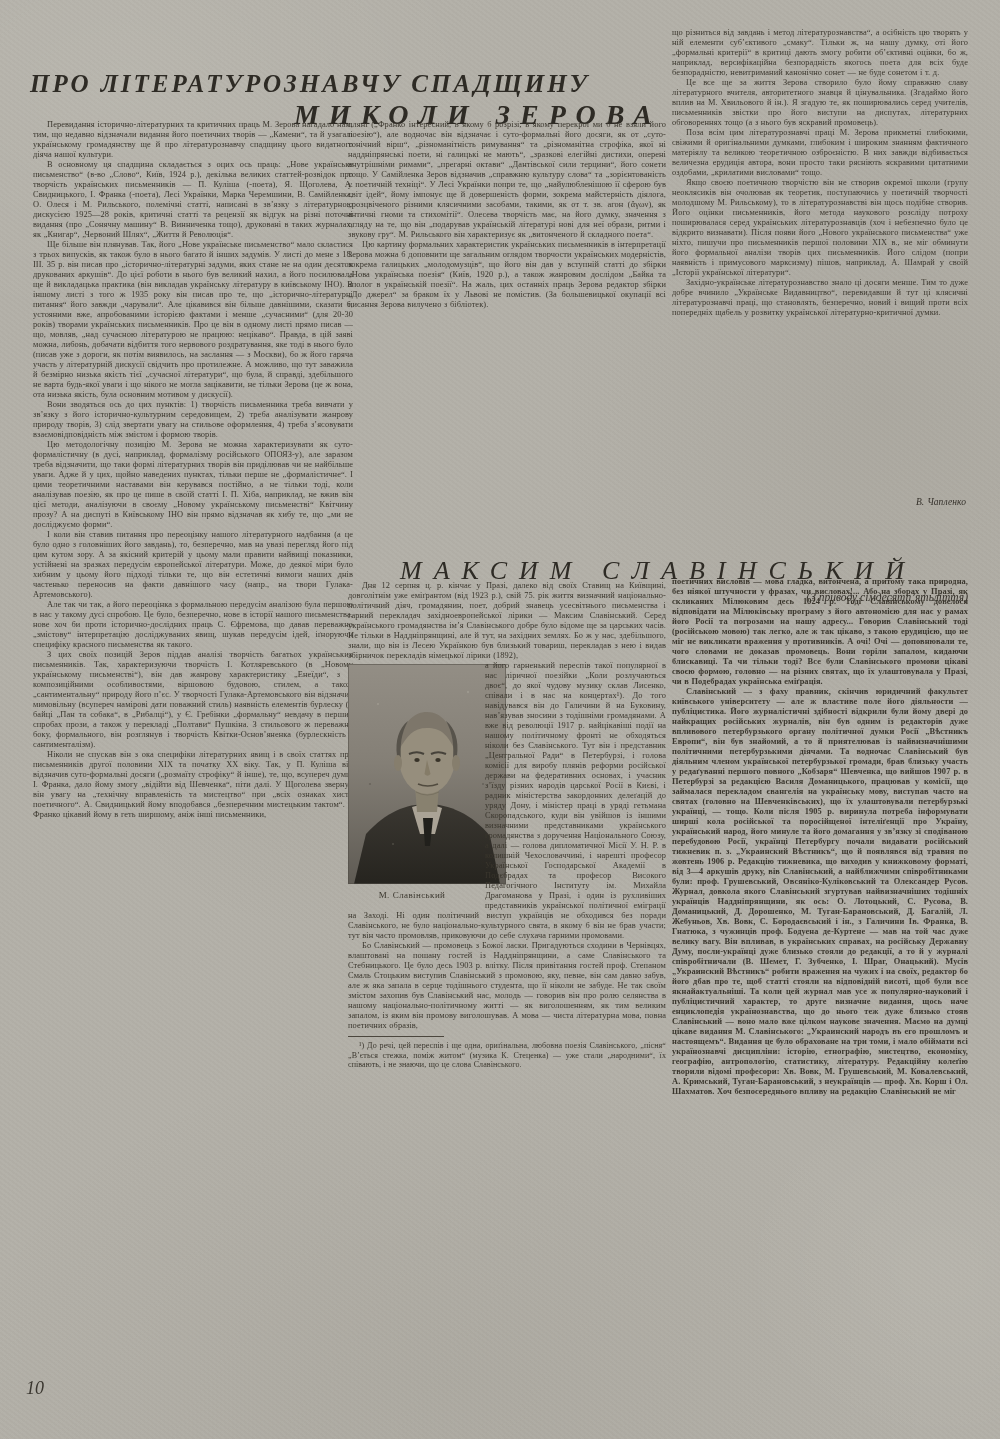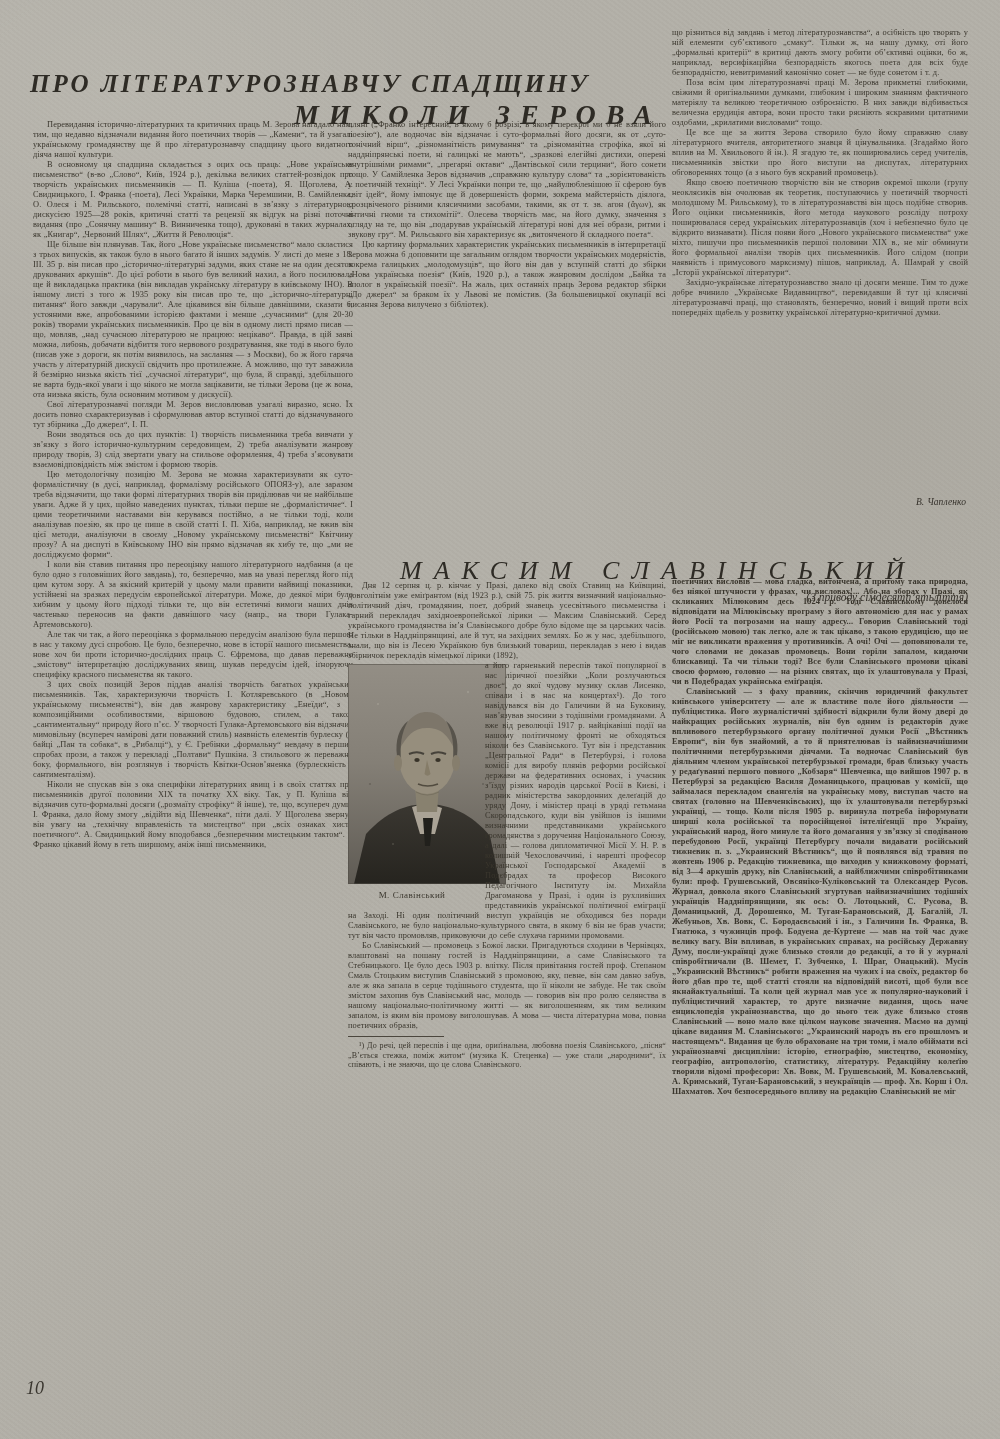--- a/index.html
+++ b/index.html
@@ -48,38 +48,37 @@
 
   <div class="abs" style="left:30px; top:30px; width:632px;">
     <div class="title-line1">ПРО ЛІТЕРАТУРОЗНАВЧУ СПАДЩИНУ</div>
     <div class="title-line2">МИКОЛИ ЗЕРОВА</div>
   </div>
 
   <div id="c1" class="col" style="left:33px; top:120px; width:320px;">
       <p>Перевидання історично-літературних та критичних праць М. Зерова нагадало нам, тим, що недавно відзначали видання його поетичних творів — „Камени“, та й узагалі українському громадянству ще й про літературознавчу спадщину цього видатного діяча нашої культури.</p>
       <p>В основному ця спадщина складається з оцих ось праць: „Нове українське письменство“ (в-во „Слово“, Київ, 1924 р.), декілька великих статтей-розвідок про творчість українських письменників — П. Куліша (-поета), Я. Щоголева, А. Свидницького, І. Франка (-поета), Лесі Українки, Марка Черемшини, В. Самійленка, О. Олеся і М. Рильського, полемічні статті, написані в зв’язку з літературною дискусією 1925—28 років, критичні статті та рецензії як відгук на різні поточні видання (про „Сонячну машину“ В. Винниченка тощо), друковані в таких журналах, як „Книгар“, „Червоний Шлях“, „Життя й Революція“.</p>
       <p>Ще більше він плянував. Так, його „Нове українське письменство“ мало скластися з трьох випусків, як також було в нього багато й інших задумів. У листі до мене з 18. III. 35 р. він писав про „історично-літературні задуми, яких стане не на один десяток друкованих аркушів“. До цієї роботи в нього був великий нахил, а його посилювала ще й викладацька практика (він викладав українську літературу в київському ІНО). В іншому листі з того ж 1935 року він писав про те, що „історично-літературні питання“ його завжди „чарували“. Але цікавився він більше давнішими, сказати б, устояними вже, апробованими історією фактами і менше „сучасними“ (для 20-30 років) творами українських письменників. Про це він в одному листі прямо писав — що, мовляв, „над сучасною літературою не працюю: нецікаво“. Правда, в цій заяві можна, либонь, добачати відбиття того нервового роздратування, яке тоді в нього було (писав уже з дороги, як потім виявилось, на заслання — з Москви), бо ж його гаряча участь у літературній дискусії свідчить про протилежне. А можливо, що тут заважила й безмірно низька якість тієї „сучасної літератури“, що була, й справді, здебільшого не варта будь-якої уваги і що нікого не могла зацікавити, не тільки Зерова (це ж вона, ота низька якість, була основним мотивом у дискусії).</p>
-      <p>Свої літературознавчі погляди М. Зеров висловлював узагалі виразно, ясно. Їх досить повно схарактеризував і сформулював автор вступної статті до відзначуваного тут збірника „До джерел“, І. П.</p>
       <p>Вони зводяться ось до цих пунктів: 1) творчість письменника треба вивчати у зв’язку з його історично-культурним середовищем, 2) треба аналізувати жанрову природу творів, 3) слід звертати увагу на стильове оформлення, 4) треба з’ясовувати взаємовідповідність між змістом і формою творів.</p>
       <p>Цю методологічну позицію М. Зерова не можна характеризувати як суто-формалістичну (в дусі, наприклад, формалізму російського ОПОЯЗ-у), але заразом треба відзначити, що таки формі літературних творів він приділював чи не найбільше уваги. Адже й у цих, щойно наведених пунктах, тільки перше не „формалістичне“. І цими теоретичними наставами він керувався постійно, а не тільки тоді, коли аналізував поезію, як про це пише в своїй статті І. П. Хіба, наприклад, не вжив він цієї методи, аналізуючи в своєму „Новому українському письменстві“ Квітчину прозу? А на диспуті в Київському ІНО він прямо відзначав як хибу те, що „ми не досліджуємо форми“.</p>
       <p>І коли він ставив питання про переоцінку нашого літературного надбання (а це було одно з головніших його завдань), то, безперечно, мав на увазі перегляд його під цим кутом зору. А за якісний критерій у цьому мали правити найвищі показники, устійнені на зразках передусім європейської літератури. Може, до деякої міри було хибним у цьому його підході тільки те, що він естетичні вимоги наших днів частенько переносив на факти давнішого часу (напр., на твори Гулака-Артемовського).</p>
       <p>Але так чи так, а його переоцінка з формальною передусім аналізою була першою в нас у такому дусі спробою. Це було, безперечно, нове в історії нашого письменства, нове хоч би проти історично-дослідних праць С. Єфремова, що давав переважно „змістову“ інтерпретацію досліджуваних явищ, шукав передусім ідей, іґноруючи специфіку красного письменства як такого.</p>
       <p>З цих своїх позицій Зеров піддав аналізі творчість багатьох українських письменників. Так, характеризуючи творчість І. Котляревського (в „Новому українському письменстві“), він дав жанрову характеристику „Енеїди“, з її композиційними особливостями, віршовою будовою, стилем, а також „сантиментальну“ природу його п’єс. У творчості Гулака-Артемовського він відзначив мимовільну (всупереч намірові дати поважний стиль) наявність елементів бурлеску (у байці „Пан та собака“, в „Рибалці“), у Є. Гребінки „формальну“ невдачу в перших спробах прози, а також у перекладі „Полтави“ Пушкіна. З стильового ж переважно боку, формального, він розглянув і творчість Квітки-Основ’яненка (бурлескність і сантименталізм).</p>
       <p>Ніколи не спускав він з ока специфіки літературних явищ і в своїх статтях про письменників другої половини XIX та початку XX віку. Так, у П. Куліша він відзначив суто-формальні досяги („розмаїту строфіку“ й інше), те, що, всупереч думці І. Франка, дало йому змогу „відійти від Шевченка“, піти далі. У Щоголева звернув він увагу на „технічну вправленість та мистецтво“ при „всіх ознаках хисту поетичного“. А. Свидницький йому вподобався „безперечним мистецьким тактом“. І. Франко цікавий йому в геть ширшому, аніж інші письменники,</p>
     </div>
 
   <div id="c2a" class="col cont" style="left:348px; top:120px; width:318px;">
       <p>пляні („Франко інтересний, в якому б розрізі, в якому перекрої ми б не взяли його поезію“), але водночас він відзначає і суто-формальні його досяги, як от „суто-тонічний вірш“, „різноманітність римування“ та „різноманітна строфіка, якої ні наддніпрянські поети, ні галицькі не мають“, „зразкові елегійні дистихи, оперені внутрішніми римами“, „прегарні октави“ „Дантівської сили терцини“, його сонети тощо. У Самійленка Зеров відзначив „справжню культуру слова“ та „зорієнтованість у поетичній техніці“. У Лесі Українки попри те, що „найулюбленішою її сферою був світ ідей“, йому імпонує ще й довершеність форми, зокрема майстерність діялога, „розцвіченого різними клясичними засобами, такими, як от т. зв. агон (ἄγων), як античні гноми та стихомітії“. Олесева творчість має, на його думку, значення з огляду на те, що він „подарував українській літературі нові для неї образи, ритми і звукову гру“. М. Рильського він характеризує як „витонченого й складного поета“.</p>
       <p>Цю картину формальних характеристик українських письменників в інтерпретації Зерова можна б доповнити ще загальним оглядом творчости українських модерністів, зокрема галицьких „молодомузців“, що його він дав у вступній статті до збірки „Нова українська поезія“ (Київ, 1920 р.), а також жанровим дослідом „Байка та аполог в українській поезії“. На жаль, цих останніх праць Зерова редактор збірки „До джерел“ за браком їх у Львові не помістив. (За большевицької окупації всі писання Зерова вилучено з бібліотек).</p>
     </div>
 
   <div id="c3a" class="col cont" style="left:672px; top:28px; width:296px;">
   <p>що різниться від завдань і метод літературознавства“, а осібність цю творять у ній елементи суб’єктивого „смаку“. Тільки ж, на нашу думку, оті його „формальні критерії“ в критиці дають змогу робити об’єктивні оцінки, бо ж, наприклад, версифікаційна безпорадність якогось поета для всіх буде безпорадністю, невитриманий канонічно сонет — не буде сонетом і т. д.</p>
+      <p>Це все ще за життя Зерова створило було йому справжню славу літературного вчителя, авторитетного знавця й цінувальника. (Згадаймо його вплив на М. Хвильового й ін.). Я згадую те, як поширювались серед учителів, письменників звістки про його виступи на диспутах, літературних обговореннях тощо (а з нього був яскравий промовець).</p>
       <p>Поза всім цим літературознавчі праці М. Зерова прикметні глибокими, свіжими й оригінальними думками, глибоким і широким знанням фактичного матеріялу та великою теоретичною озброєністю. В них завжди відбивається величезна ерудиція автора, вони просто таки рясніють яскравими цитатними оздобами, „крилатими висловами“ тощо.</p>
-      <p>Це все ще за життя Зерова створило було йому справжню славу літературного вчителя, авторитетного знавця й цінувальника. (Згадаймо його вплив на М. Хвильового й ін.). Я згадую те, як поширювались серед учителів, письменників звістки про його виступи на диспутах, літературних обговореннях тощо (а з нього був яскравий промовець).</p>
       <p>Якщо своєю поетичною творчістю він не створив окремої школи (групу неоклясиків він очолював як теоретик, поступаючись у поетичній творчості молодшому М. Рильському), то в літературознавстві він щось подібне створив. Його оцінки письменників, його метода наукового розсліду потроху поширювалася серед українських літературознавців (хоч і небезпечно було це відкрито визнавати). Після появи його „Нового українського письменства“ уже ніхто, пишучи про письменників першої половини XIX в., не міг обминути його формальної аналізи творів цих письменників. Його слідом (попри наявність і примусового марксизму) пішов, наприклад, А. Шамрай у своїй „Історії української літератури“.</p>
       <p>Західно-українське літературознавство знало ці досяги менше. Тим то дуже добре вчинило „Українське Видавництво“, перевидавши й тут ці клясичні літературознавчі праці, що становлять, безперечно, новий і вищий проти всіх попередніх щабель у розвитку української літературно-критичної думки.</p>
     </div>
   <div class="col" style="left:672px; top:493px; width:296px;">
     <div class="signature">В. Чапленко</div>
   </div>
 
   <div class="abs" style="left:348px; top:516px; width:620px;">
     <div class="a2-title">МАКСИМ СЛАВІНСЬКИЙ</div>
     <div class="a2-sub">(З приводу сімдесятп’ятьліття)</div>

